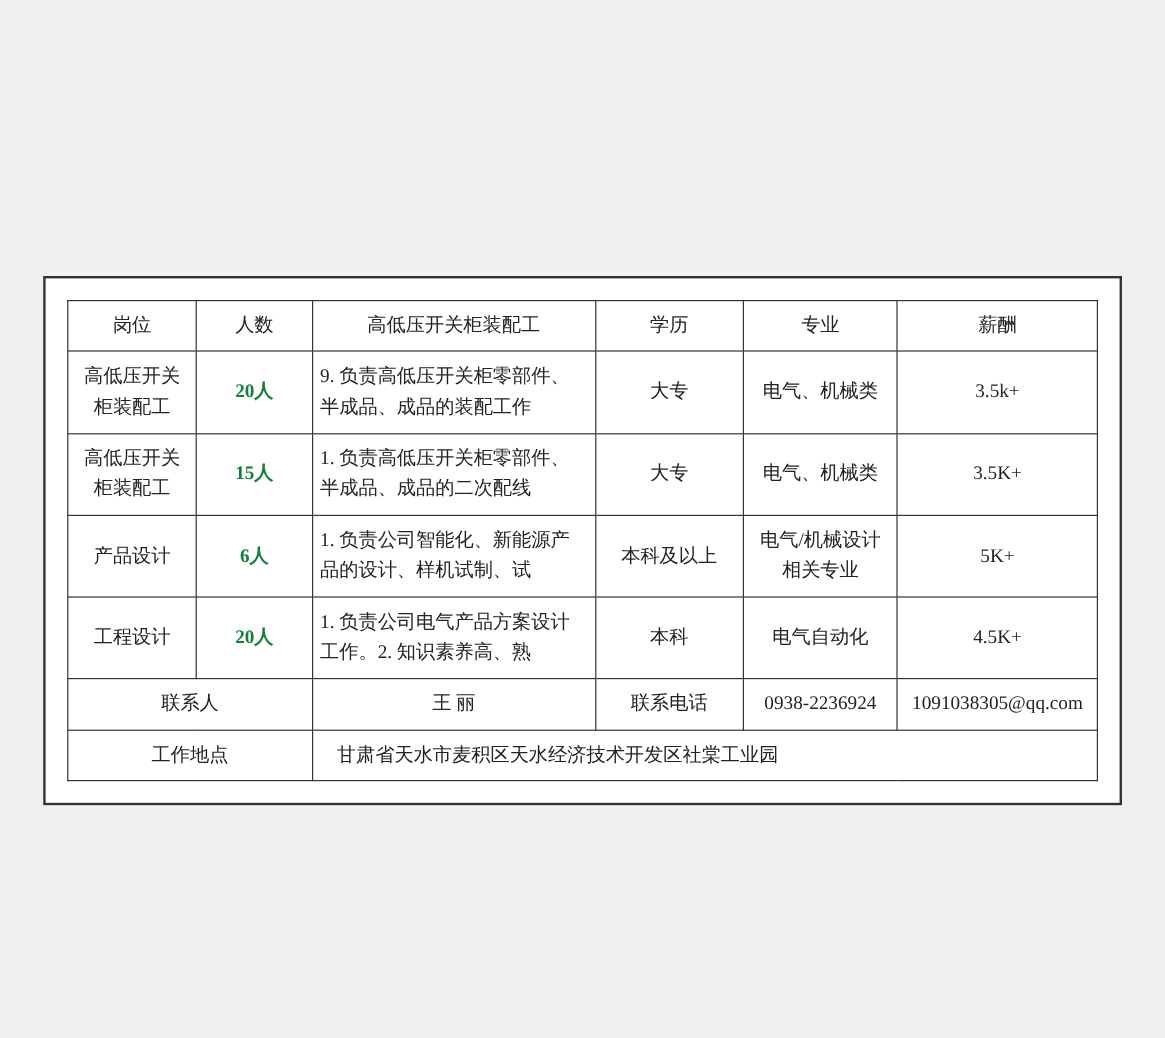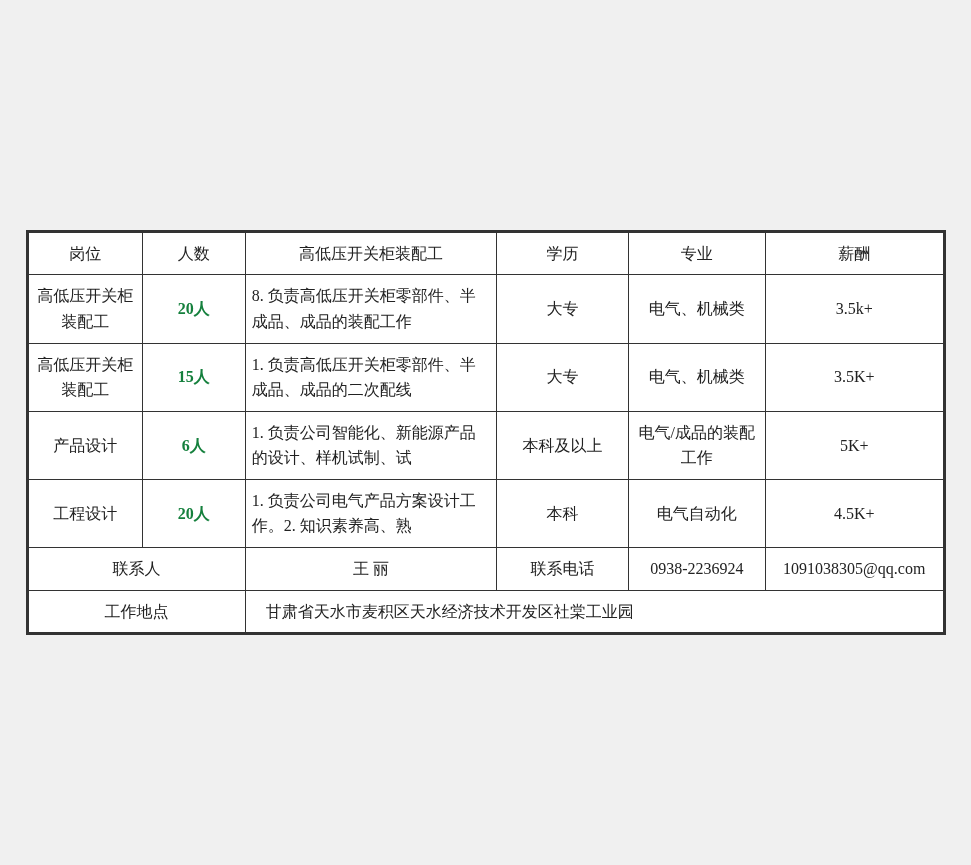--- a/index.html
+++ b/index.html
@@ -1,18 +1,18 @@
 <!DOCTYPE html>
 <html><head>
   <meta charset="utf-8">
   <style>
     * {
       box-sizing: border-box;
       margin: 0;
-      padding: 0;
+      padding: 18px;
     }
     body {
       background: #f0f0f0;
       display: flex;
       justify-content: center;
       align-items: center;
       min-height: 865px;
       font-family: "SimSun", "宋体", serif;
     }
     .table-container {
@@ -66,42 +66,42 @@
       <td class="col-count">人数</td>
       <td class="col-desc">高低压开关柜装配工</td>
       <td class="col-edu">学历</td>
       <td class="col-major">专业</td>
       <td class="col-salary">薪酬</td>
     </tr>
 
     <tr>
       <td class="col-position">高低压开关柜装配工</td>
       <td class="col-count"><span class="red-count">20人</span></td>
-      <td class="col-desc" style="text-align:left;">8. 负责高低压开关柜零部件、半成品、成品的装配工作</td>
+      <td class="col-desc" style="text-align:left;">9. 负责高低压开关柜零部件、半成品、成品的装配工作</td>
       <td class="col-edu">大专</td>
       <td class="col-major">电气、机械类</td>
       <td class="col-salary">3.5k+</td>
     </tr>
 
     <tr>
       <td class="col-position">高低压开关柜装配工</td>
       <td class="col-count"><span class="red-count">15人</span></td>
       <td class="col-desc" style="text-align:left;">1. 负责高低压开关柜零部件、半成品、成品的二次配线</td>
       <td class="col-edu">大专</td>
       <td class="col-major">电气、机械类</td>
       <td class="col-salary">3.5K+</td>
     </tr>
 
 
     <tr>
       <td class="col-position">产品设计</td>
       <td class="col-count"><span class="red-count">6人</span></td>
       <td class="col-desc" style="text-align:left;">1. 负责公司智能化、新能源产品的设计、样机试制、试</td>
       <td class="col-edu">本科及以上</td>
-      <td class="col-major">电气/成品的装配工作</td>
+      <td class="col-major">电气/机械设计相关专业</td>
       <td class="col-salary">5K+</td>
     </tr>
 
     <tr>
       <td class="col-position">工程设计</td>
       <td class="col-count"><span class="red-count">20人</span></td>
       <td class="col-desc" style="text-align:left;margin-left:25px;">1. 负责公司电气产品方案设计工作。2. 知识素养高、熟</td>
       <td class="col-edu">本科</td>
       <td class="col-major">电气自动化</td>
       <td class="col-salary">4.5K+</td>

